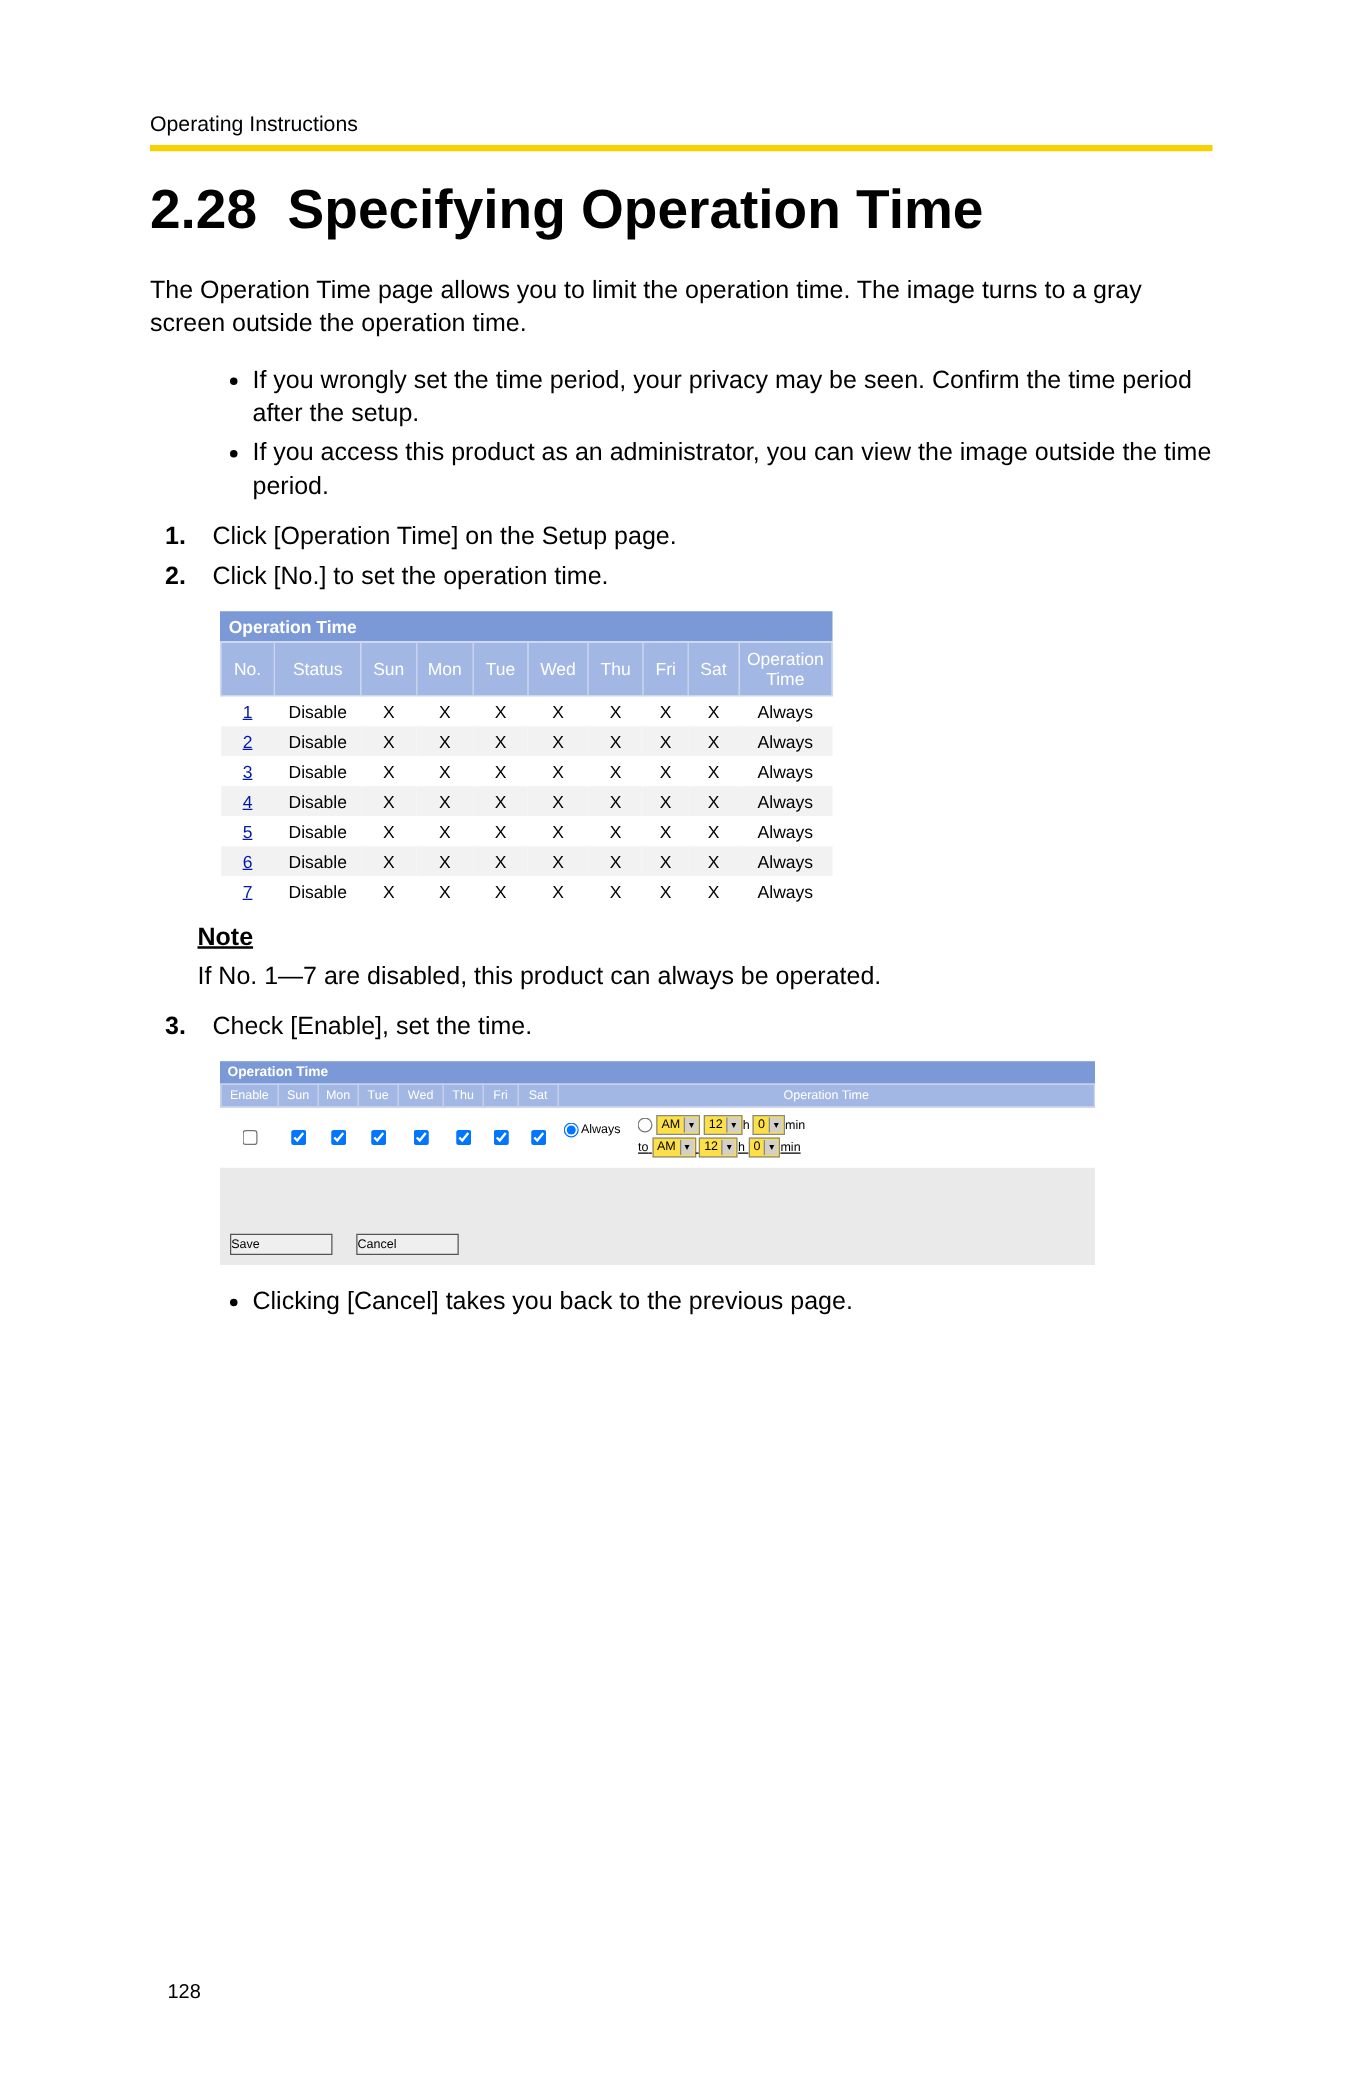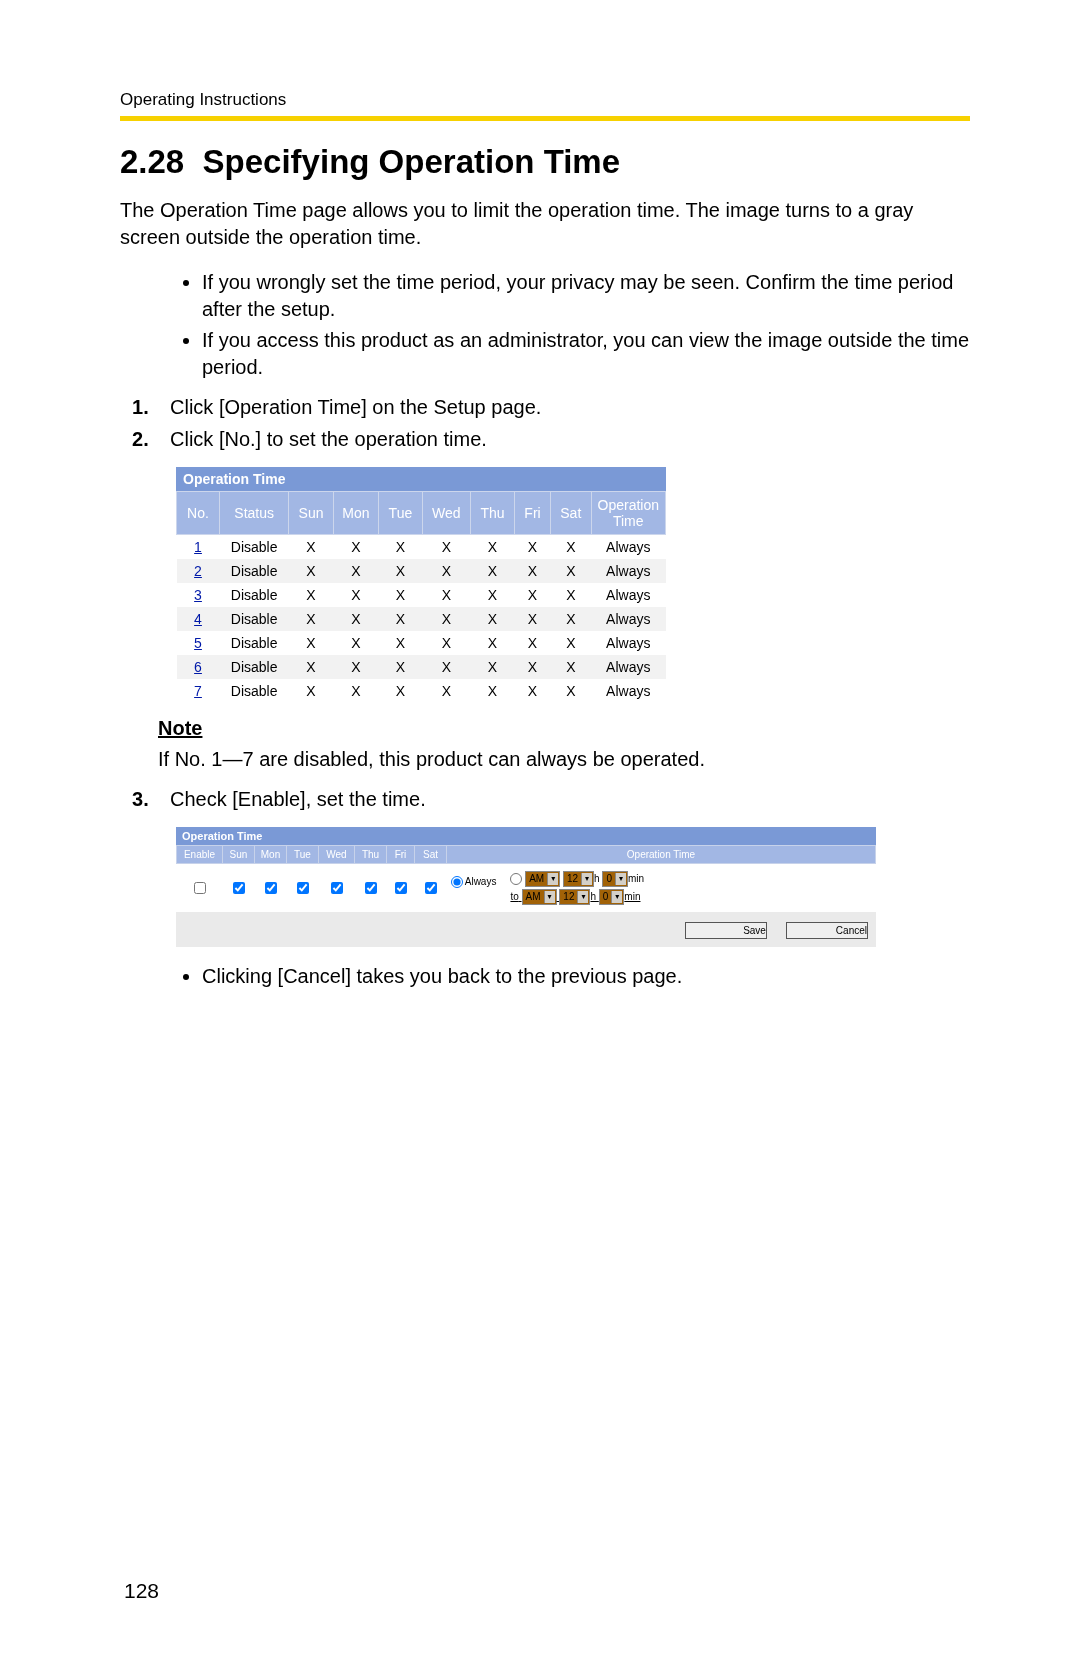--- a/index.html
+++ b/index.html
@@ -19,23 +19,23 @@
   .running-header {
     font-size: 17px;
     margin-bottom: 6px;
   }
   .accent-bar {
     height: 5px;
     background: #f7d100;
     margin-bottom: 22px;
   }
   h1.section-title {
-    font-size: 33px;
+    font-size: 44px;
     font-weight: bold;
-    margin: 0 0 16px 0;
+    margin: 0 0 26px 0;
   }
   .intro {
     font-size: 20px;
     line-height: 1.35;
     margin: 0 0 18px 0;
   }
   .sub-heading {
     font-size: 20px;
     font-weight: bold;
     text-decoration: underline;
@@ -145,60 +145,61 @@
     background: #fff;
     padding: 6px 4px;
     font-size: 10px;
     text-align: center;
     vertical-align: middle;
   }
   .mini-select {
     display:inline-flex;
     align-items:center;
     border:1px solid #888;
-    background:#a16207;
+    background:#fde047;
     font-size:10px;
     padding:0 1px 0 3px;
     height:14px;
     line-height:14px;
     vertical-align:middle;
   }
   .mini-select .arrow {
     display:inline-block;
     margin-left:3px;
     width:10px; height:12px;
     background:#d4d0c8;
     text-align:center;
     line-height:12px;
     font-size:8px;
     color:#000;
     border-left:1px solid #888;
   }
   .btn-row {
-    text-align:right;
+    text-align:left;
     padding: 10px 0 0 0;
+    margin-top: 43px;
   }
   .winbtn {
     display:inline-block;
     min-width:80px;
     border:1px solid #555;
     background:#efefef;
     font-size:10px;
     padding:2px 0;
     margin: 0 8px;
   }
   input[type=checkbox], input[type=radio] {
     margin:0; vertical-align:middle;
     width:12px; height:12px;
   }
   .page-number {
     position:absolute;
-    left:124px;
+    left:134px;
     bottom:66px;
-    font-size:21px;
+    font-size:16px;
   }
 </style>
 </head>
 <body>
 
 <div class="page">
 
   <div class="running-header">Operating Instructions</div>
   <div class="accent-bar"></div>
 

